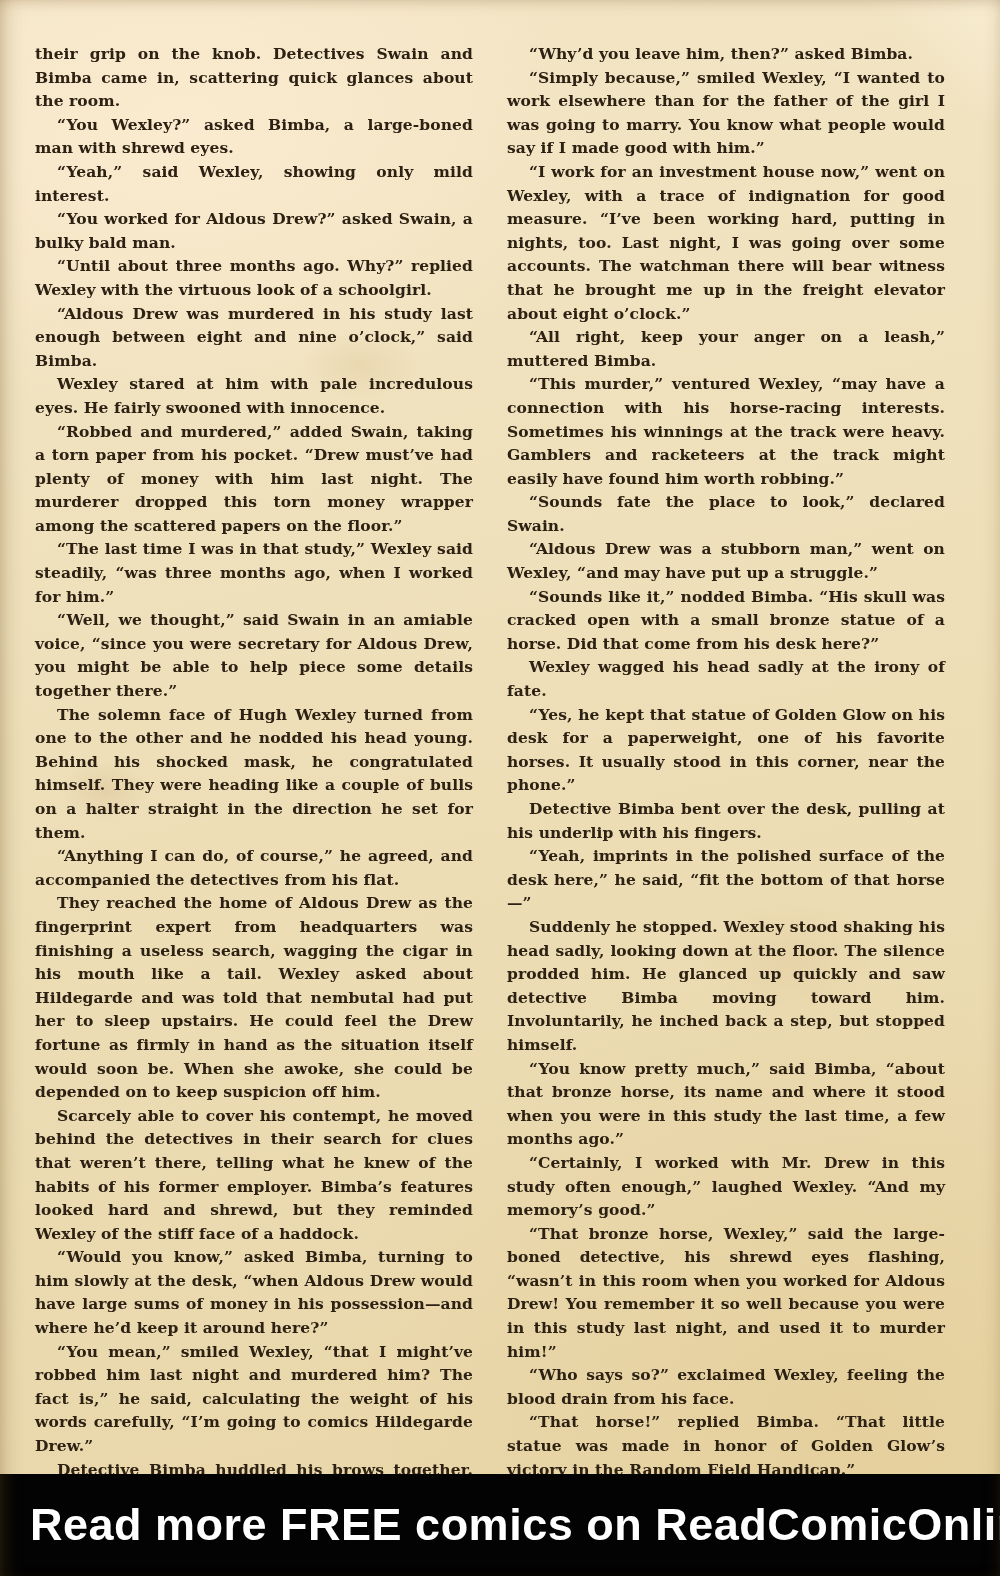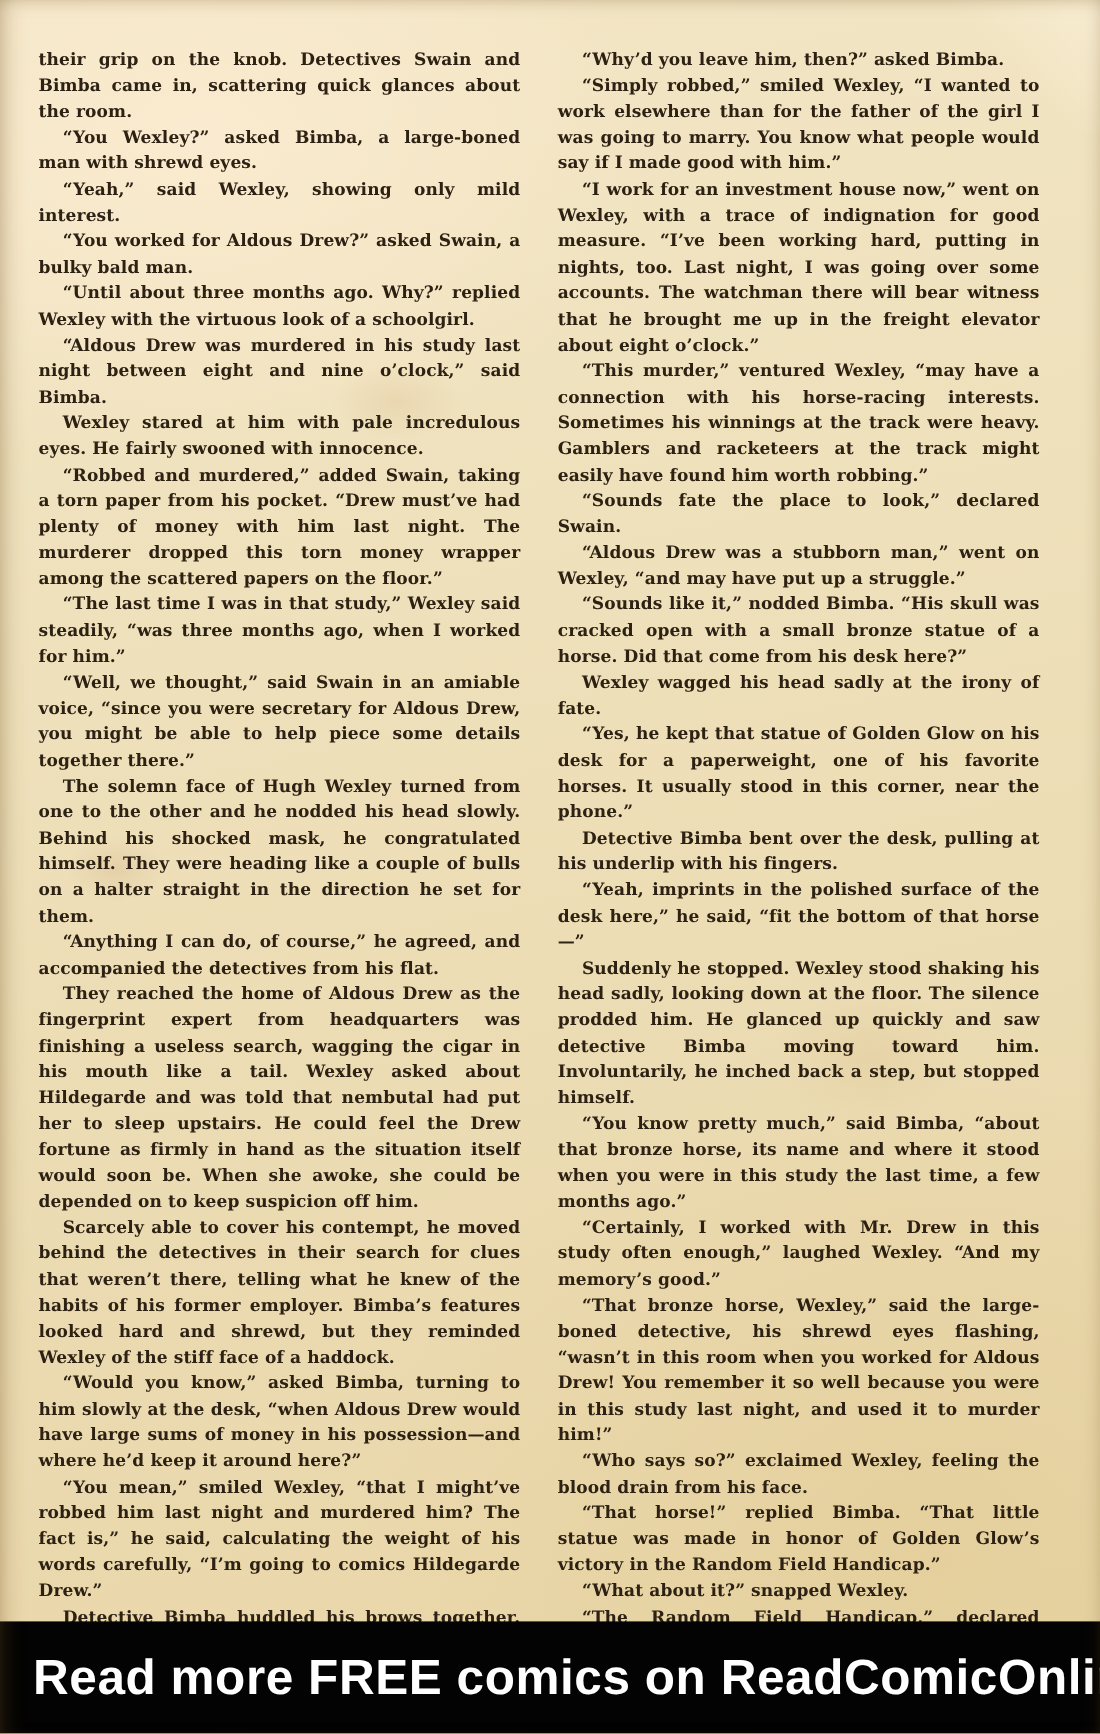--- a/index.html
+++ b/index.html
@@ -102,39 +102,40 @@
   <div class="stain s2"></div>
   <div class="stain s3"></div>
 
   <div class="columns">
     <div class="col" id="col-left">
         <p class="noindent">their grip on the knob. Detectives Swain and Bimba came in, scattering quick glances about the room.</p>
         <p>“You Wexley?” asked Bimba, a large-boned man with shrewd eyes.</p>
         <p>“Yeah,” said Wexley, showing only mild interest.</p>
         <p>“You worked for Aldous Drew?” asked Swain, a bulky bald man.</p>
         <p>“Until about three months ago. Why?” replied Wexley with the virtuous look of a schoolgirl.</p>
-        <p>“Aldous Drew was murdered in his study last night between eight and nine o’clock,” said Bimba.</p>
+        <p>“Aldous Drew was murdered in his study last enough between eight and nine o’clock,” said Bimba.</p>
         <p>Wexley stared at him with pale incredulous eyes. He fairly swooned with innocence.</p>
         <p>“Robbed and murdered,” added Swain, taking a torn paper from his pocket. “Drew must’ve had plenty of money with him last night. The murderer dropped this torn money wrapper among the scattered papers on the floor.”</p>
         <p>“The last time I was in that study,” Wexley said steadily, “was three months ago, when I worked for him.”</p>
         <p>“Well, we thought,” said Swain in an amiable voice, “since you were secretary for Aldous Drew, you might be able to help piece some details together there.”</p>
-        <p>The solemn face of Hugh Wexley turned from one to the other and he nodded his head slowly. Behind his shocked mask, he congratulated himself. They were heading like a couple of bulls on a halter straight in the direction he set for them.</p>
+        <p>The solemn face of Hugh Wexley turned from one to the other and he nodded his head young. Behind his shocked mask, he congratulated himself. They were heading like a couple of bulls on a halter straight in the direction he set for them.</p>
         <p>“Anything I can do, of course,” he agreed, and accompanied the detectives from his flat.</p>
         <p>They reached the home of Aldous Drew as the fingerprint expert from headquarters was finishing a useless search, wagging the cigar in his mouth like a tail. Wexley asked about Hildegarde and was told that nembutal had put her to sleep upstairs. He could feel the Drew fortune as firmly in hand as the situation itself would soon be. When she awoke, she could be depended on to keep suspicion off him.</p>
         <p>Scarcely able to cover his contempt, he moved behind the detectives in their search for clues that weren’t there, telling what he knew of the habits of his former employer. Bimba’s features looked hard and shrewd, but they reminded Wexley of the stiff face of a haddock.</p>
         <p>“Would you know,” asked Bimba, turning to him slowly at the desk, “when Aldous Drew would have large sums of money in his possession—and where he’d keep it around here?”</p>
         <p>“You mean,” smiled Wexley, “that I might’ve robbed him last night and murdered him? The fact is,” he said, calculating the weight of his words carefully, “I’m going to comics Hildegarde Drew.”</p>
         <p>Detective Bimba huddled his brows together. Detective Swain’s eyes widened.</p>
         <p>“Well then,” laughed Swain, “I guess you wouldn’t rob Aldous Drew when you’re going to marry into his family!”</p>
         <p>“Just asking,” Bimba said. Suddenly but quietly he added: “Did Drew approve of that marriage?”</p>
       </div>
     <div class="col" id="col-right">
         <p>“Why’d you leave him, then?” asked Bimba.</p>
-        <p>“Simply robbed,” smiled Wexley, “I wanted to work elsewhere than for the father of the girl I was going to marry. You know what people would say if I made good with him.”</p>
+        <p>“Simply because,” smiled Wexley, “I wanted to work elsewhere than for the father of the girl I was going to marry. You know what people would say if I made good with him.”</p>
         <p>“I work for an investment house now,” went on Wexley, with a trace of indignation for good measure. “I’ve been working hard, putting in nights, too. Last night, I was going over some accounts. The watchman there will bear witness that he brought me up in the freight elevator about eight o’clock.”</p>
+        <p>“All right, keep your anger on a leash,” muttered Bimba.</p>
         <p>“This murder,” ventured Wexley, “may have a connection with his horse-racing interests. Sometimes his winnings at the track were heavy. Gamblers and racketeers at the track might easily have found him worth robbing.”</p>
         <p>“Sounds fate the place to look,” declared Swain.</p>
         <p>“Aldous Drew was a stubborn man,” went on Wexley, “and may have put up a struggle.”</p>
         <p>“Sounds like it,” nodded Bimba. “His skull was cracked open with a small bronze statue of a horse. Did that come from his desk here?”</p>
         <p>Wexley wagged his head sadly at the irony of fate.</p>
         <p>“Yes, he kept that statue of Golden Glow on his desk for a paperweight, one of his favorite horses. It usually stood in this corner, near the phone.”</p>
         <p>Detective Bimba bent over the desk, pulling at his underlip with his fingers.</p>
         <p>“Yeah, imprints in the polished surface of the desk here,” he said, “fit the bottom of that horse—”</p>
         <p>Suddenly he stopped. Wexley stood shaking his head sadly, looking down at the floor. The silence prodded him. He glanced up quickly and saw detective Bimba moving toward him. Involuntarily, he inched back a step, but stopped himself.</p>
         <p>“You know pretty much,” said Bimba, “about that bronze horse, its name and where it stood when you were in this study the last time, a few months ago.”</p>

